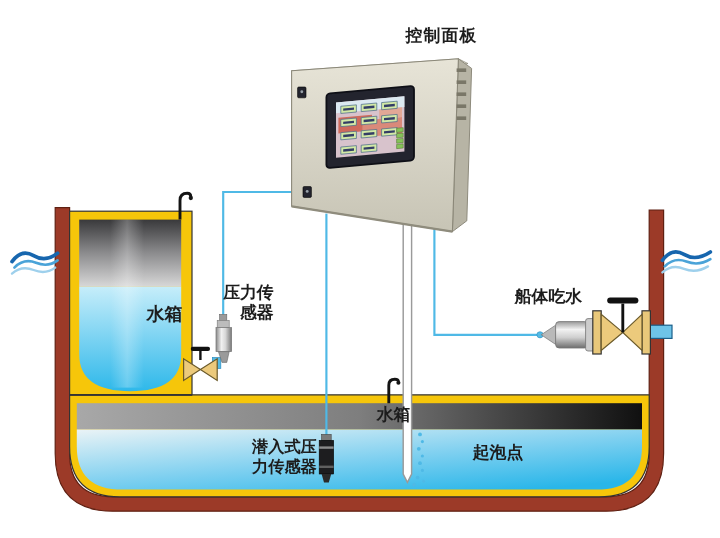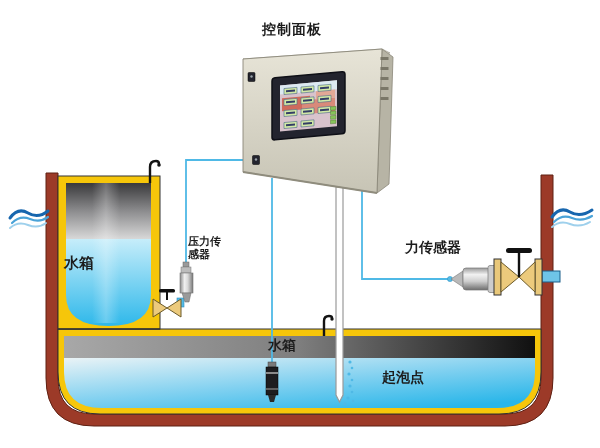--- a/index.html
+++ b/index.html
@@ -2,26 +2,26 @@
 <html><head>
 <meta charset="utf-8">
 <style>
   html,body{margin:0;padding:0;background:#fff;}
   .stage{
     position:relative;width:600px;height:448px;background:#ffffff;overflow:hidden;
     font-family:"Liberation Sans","DejaVu Sans",sans-serif;
   }
   .scene{position:absolute;left:0;top:0;}
   .lbl{
-    position:absolute;color:#1c1c1c;font-weight:bold;text-align:left;
+    position:absolute;color:#1c1c1c;font-weight:bold;text-align:right;
     line-height:1.22;white-space:nowrap;
   }
   .lbl span{display:block;}
   .title{left:262px;top:21px;width:136px;font-size:14px;letter-spacing:1px;}
-  .lbl-pressure{left:188px;top:235px;width:64px;font-size:11px;}
+  .lbl-pressure{left:164px;top:235px;width:64px;font-size:14px;}
   .lbl-draft{left:405px;top:239px;width:80px;font-size:14px;}
   .lbl-tank-left{left:64px;top:254px;width:88px;font-size:15px;}
   .lbl-tank-bottom{left:268px;top:337px;width:74px;font-size:14px;}
   .lbl-sub{left:192px;top:365px;width:72px;font-size:13.5px;}
   .lbl-bubble{left:358px;top:369px;width:54px;font-size:14px;margin-left:24px;}
 </style>
 </head>
 <body>
 
 <div class="stage">
@@ -238,23 +238,27 @@
   </svg>
 
   <div class="lbl title">控制面板</div>
 
   <div class="lbl lbl-pressure">
     <span>压力传</span>
     <span>感器</span>
   </div>
 
   <div class="lbl lbl-draft">
+    <span>船体吃水</span>
+  </div>
+
+  <div class="lbl lbl-tank-left">水箱</div>
+
+  <div class="lbl lbl-tank-bottom">水箱</div>
+
+  <div class="lbl lbl-sub">
+    <span>潜入式压</span>
     <span>力传感器</span>
   </div>
 
-  <div class="lbl lbl-tank-left">水箱</div>
-
-  <div class="lbl lbl-tank-bottom">水箱</div>
-
-
   <div class="lbl lbl-bubble">起泡点</div>
 
 </div>
 
 </body></html>

